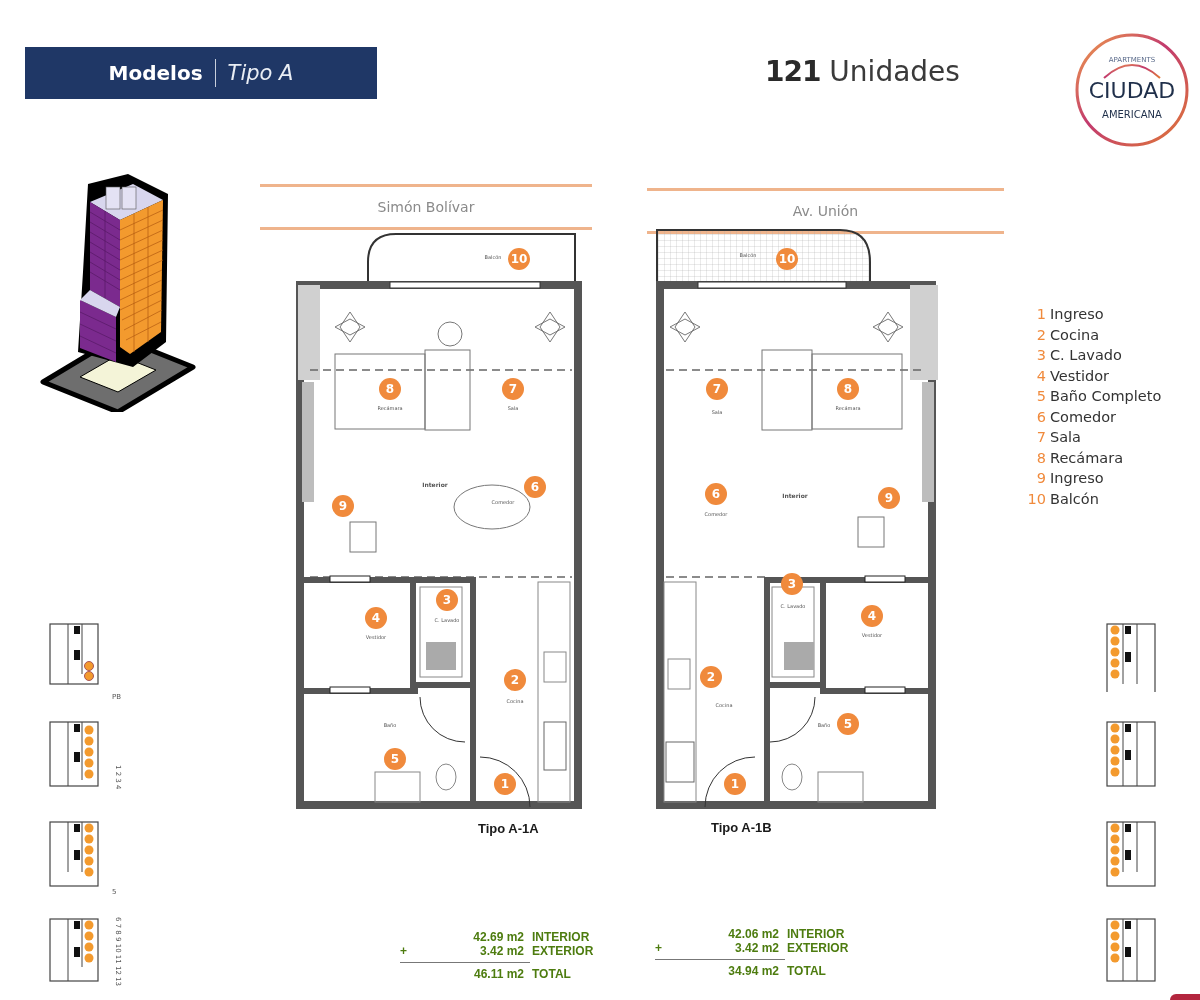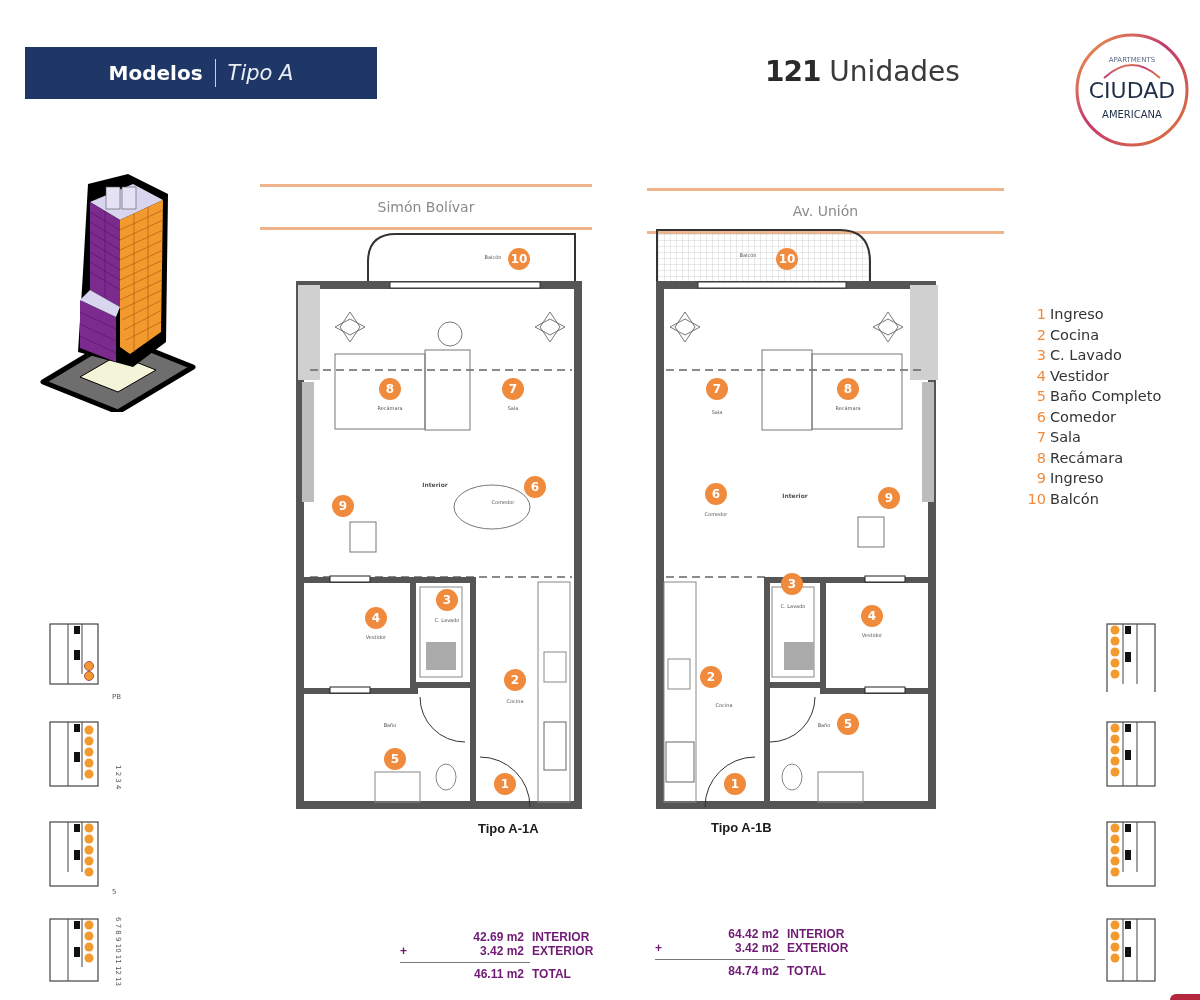--- a/index.html
+++ b/index.html
@@ -31,21 +31,21 @@
 
   .plan-caption { position: absolute; font-size: 13px; font-weight: bold; color: #1a1a1a; font-family: "Liberation Sans", sans-serif; }
   .cap-a { left: 478px; top: 821px; }
   .cap-b { left: 711px; top: 820px; }
 
   .legend { position: absolute; left: 1020px; top: 304px; width: 180px; font-size: 14.5px; line-height: 20.5px; }
   .legend-row { display: flex; }
   .legend-row .n { width: 30px; text-align: right; color: #f08a3c; padding-right: 4px; }
   .legend-row .t { color: #333; }
 
-  .area { position: absolute; font-family: "Liberation Sans", sans-serif; font-weight: bold; font-size: 12px; color: #701a75; }
+  .area { position: absolute; font-family: "Liberation Sans", sans-serif; font-weight: bold; font-size: 12px; color: #4d7c0f; }
   .area-row { display: flex; height: 14px; align-items: center; }
   .area-row .plus { width: 20px; }
   .area-row .val { width: 112px; text-align: right; padding-right: 8px; }
   .area-row .lab { }
   .area-line { height: 1px; background: #777; margin: 4px 0 4px 0; width: 130px; }
   .area-a { left: 400px; top: 930px; }
   .area-b { left: 655px; top: 927px; }
 
   .keyplan { position: absolute; width: 60px; height: 70px; }
   .floor-label { position: absolute; font-size: 7px; color: #555; }
@@ -345,32 +345,32 @@
   <div class="area-line"></div>
   <div class="area-row">
       <span class="plus"></span>
       <span class="val">46.11 m2</span>
       <span class="lab">TOTAL</span>
     </div>
 </div>
 <div class="area area-b">
   <div class="area-row">
       <span class="plus"></span>
-      <span class="val">64.42 m2</span>
+      <span class="val">42.06 m2</span>
       <span class="lab">INTERIOR</span>
     </div>
   <div class="area-row">
       <span class="plus">+</span>
       <span class="val">3.42 m2</span>
       <span class="lab">EXTERIOR</span>
     </div>
   <div class="area-line"></div>
   <div class="area-row">
       <span class="plus"></span>
-      <span class="val">84.74 m2</span>
+      <span class="val">34.94 m2</span>
       <span class="lab">TOTAL</span>
     </div>
 </div>
 
 <svg class="keyplan" style="left:48px;top:622px;" viewBox="0 0 60 70">
   <rect x="2" y="2" width="48" height="60" fill="none" stroke="#444" stroke-width="1.2"></rect>
   <line x1="20" y1="2" x2="20" y2="62" stroke="#444"></line>
     <line x1="34" y1="2" x2="34" y2="52" stroke="#444"></line>
   <rect x="26" y="4" width="6" height="8" fill="#111"></rect>
     <rect x="26" y="28" width="6" height="10" fill="#111"></rect>

